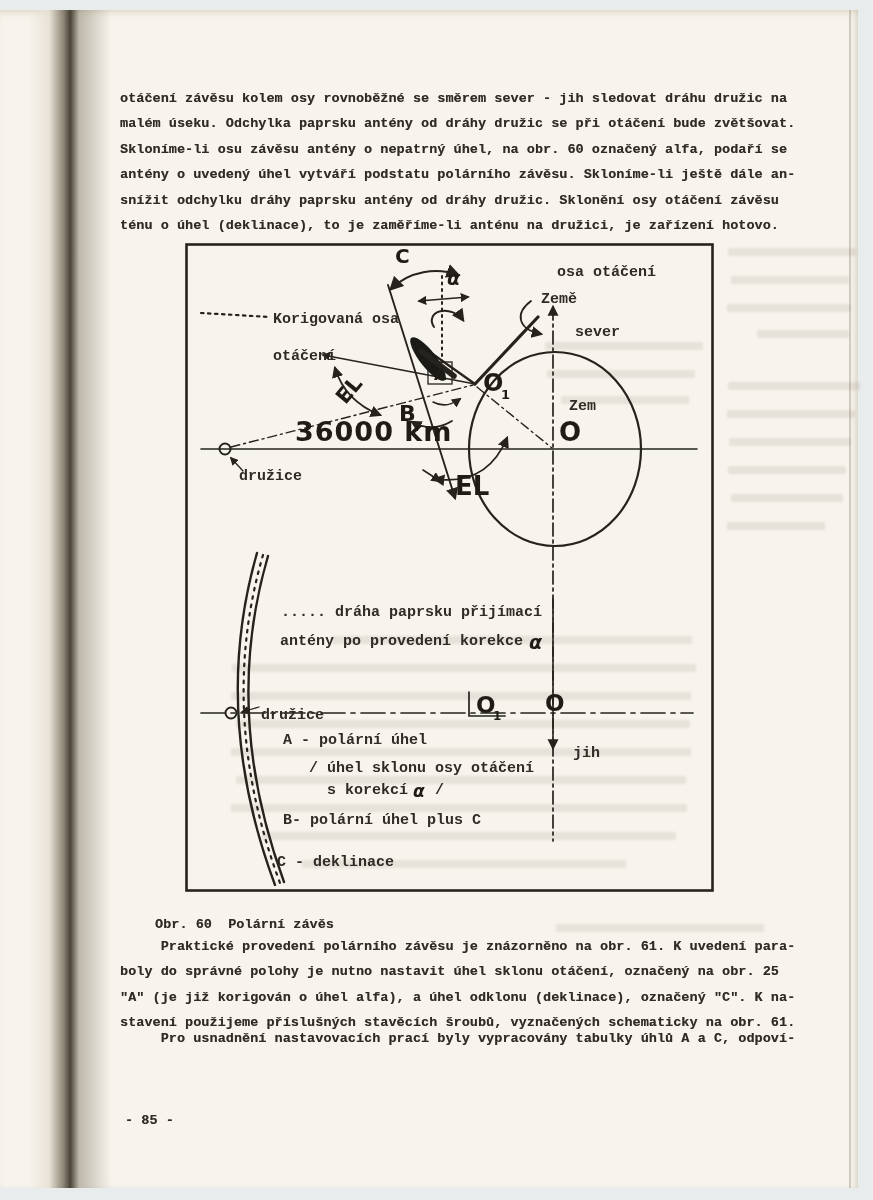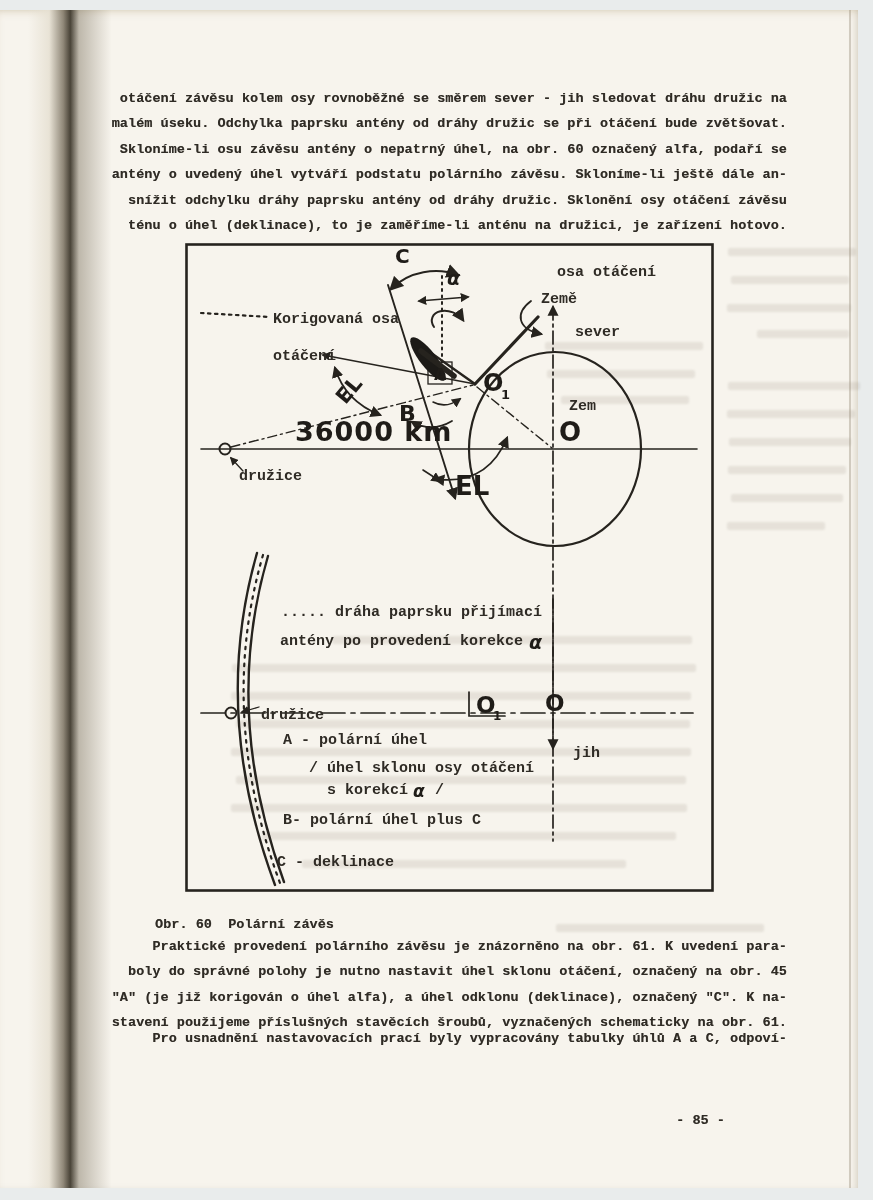--- a/index.html
+++ b/index.html
@@ -6,26 +6,26 @@
   .scan{position:relative;width:873px;height:1200px;background:#e9ecec;overflow:hidden;
         font-family:"Liberation Mono","DejaVu Sans Mono",monospace;color:#2b2823;}
   .page{position:absolute;left:0;top:10px;width:858px;height:1178px;background:#f7f4ed;
         box-shadow:inset -5px 0 9px -5px rgba(150,140,115,.45), inset 0 6px 10px -6px rgba(190,170,130,.5);}
   .gutter{position:absolute;left:28px;top:10px;width:88px;height:1178px;pointer-events:none;
         background:linear-gradient(to right, rgba(250,250,248,0) 0%, rgba(230,224,210,.85) 24%,
         rgba(110,100,82,.75) 40%, rgba(58,52,40,.92) 48%, rgba(120,110,90,.45) 58%,
         rgba(247,244,237,0) 95%);}
   .edge-line{position:absolute;left:849px;top:10px;width:2px;height:1178px;background:rgba(140,130,108,.35);}
   .ghost-line{position:absolute;height:8px;border-radius:2px;background:rgba(118,104,84,.13);filter:blur(1.1px);}
-  .tblock{position:absolute;left:107px;width:680px;text-align:right;}
+  .tblock{position:absolute;left:120px;width:680px;}
   .tline{white-space:pre;font-size:13.4px;line-height:25.4px;font-weight:600;letter-spacing:.1px;
          color:#2f2b25;text-shadow:.2px .2px 0 rgba(47,43,37,.55);}
   .p3 .tline{line-height:25px;}
   .caption{position:absolute;left:155px;top:912px;width:600px;}
-  .pagenum{position:absolute;left:125px;top:1108px;width:600px;text-align:right;}
+  .pagenum{position:absolute;left:125px;top:1108px;width:600px;text-align:left;}
   .figwrap{position:absolute;left:185px;top:243px;width:530px;height:650px;}
   svg .st{font-family:"Liberation Mono","DejaVu Sans Mono",monospace;font-size:15px;font-weight:600;
           fill:#2f2b25;stroke:none;}
   svg .stb{font-weight:700;}
   svg .hl{font-family:"DejaVu Sans","Liberation Sans",sans-serif;font-weight:700;fill:#1f1c18;stroke:none;}
 </style>
 </head>
 <body>
 
 <div class="scan">
@@ -150,21 +150,21 @@
     <text class="st" x="250" y="551">/</text>
     <text class="st" x="98" y="581">B- polární úhel plus C</text>
     <text class="st" x="92" y="623">C - deklinace</text>
   </svg>
   </div>
 
   <div class="caption tline">Obr. 60  Polární závěs</div>
 
   <div class="tblock" style="top:934px">
     <div class="tline">     Praktické provedení polárního závěsu je znázorněno na obr. 61. K uvedení para-</div>
-    <div class="tline">boly do správné polohy je nutno nastavit úhel sklonu otáčení, označený na obr. 45</div>
+    <div class="tline">boly do správné polohy je nutno nastavit úhel sklonu otáčení, označený na obr. 25</div>
     <div class="tline">"A" (je již korigován o úhel alfa), a úhel odklonu (deklinace), označený "C". K na-</div>
     <div class="tline">stavení použijeme příslušných stavěcích šroubů, vyznačených schematicky na obr. 61.</div>
   </div>
 
   <div class="tblock p3" style="top:1026px">
     <div class="tline">     Pro usnadnění nastavovacích prací byly vypracovány tabulky úhlů A a C, odpoví-</div>
   </div>
 
   <div class="pagenum tline">- 85 -</div>
 </div>

